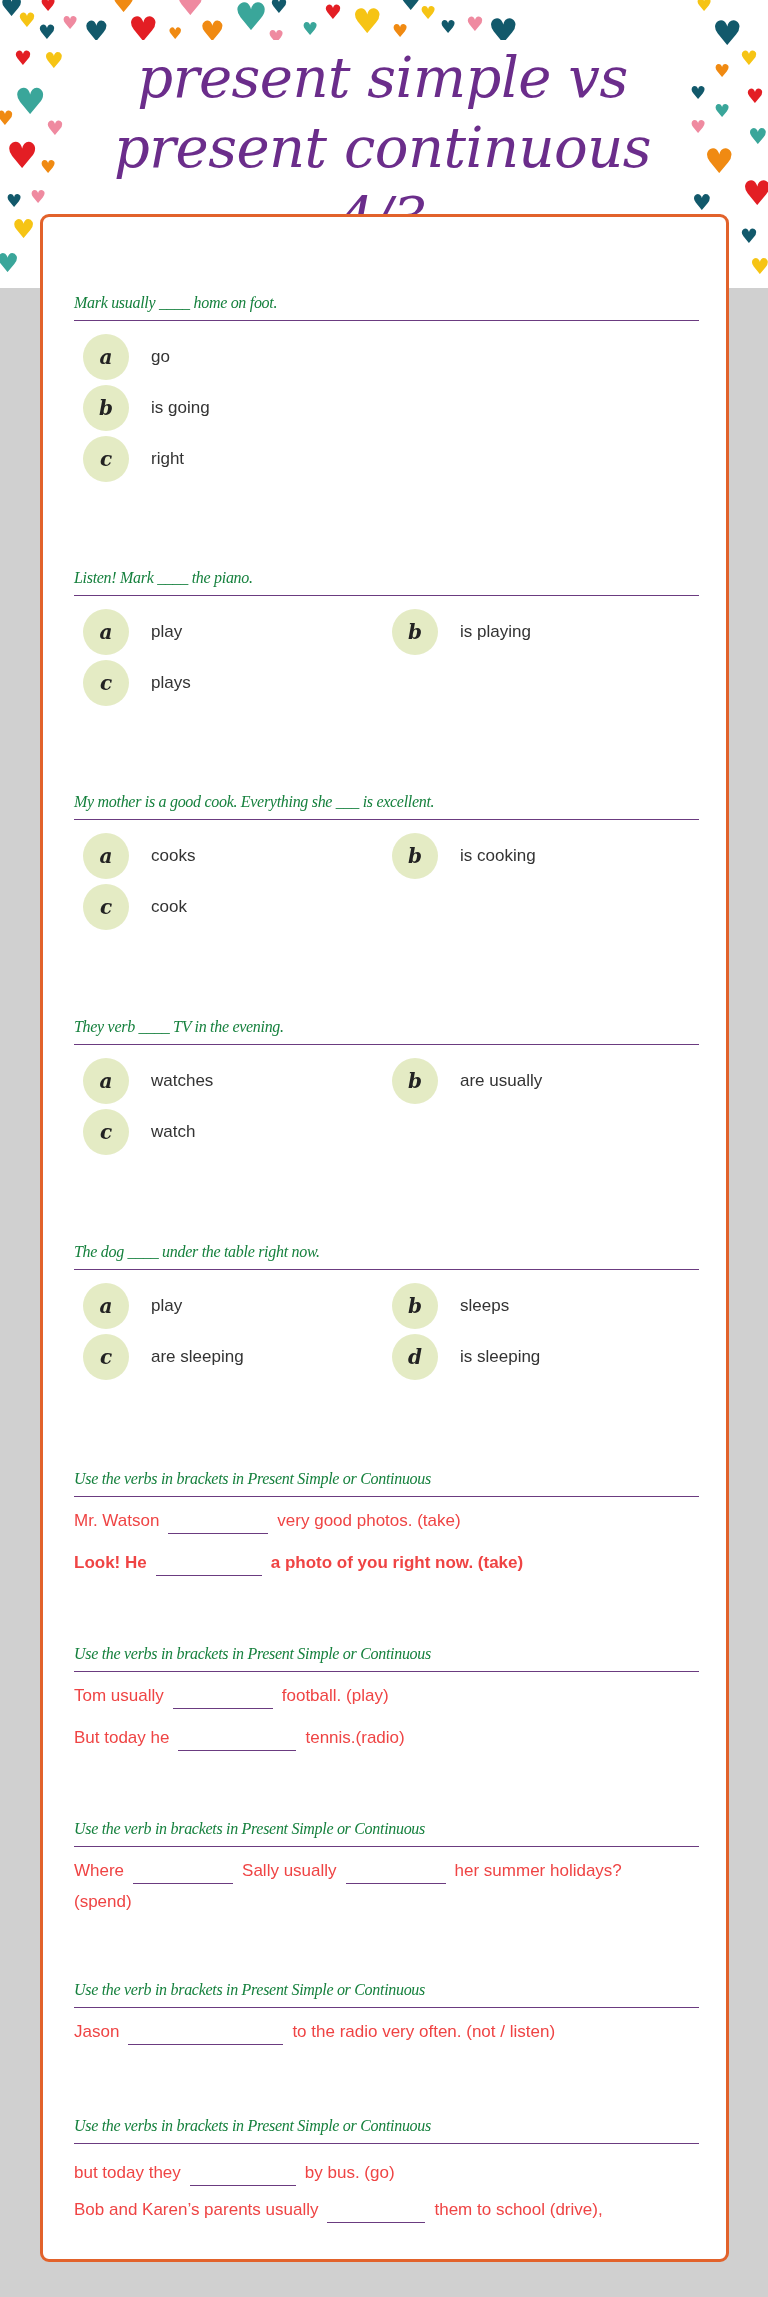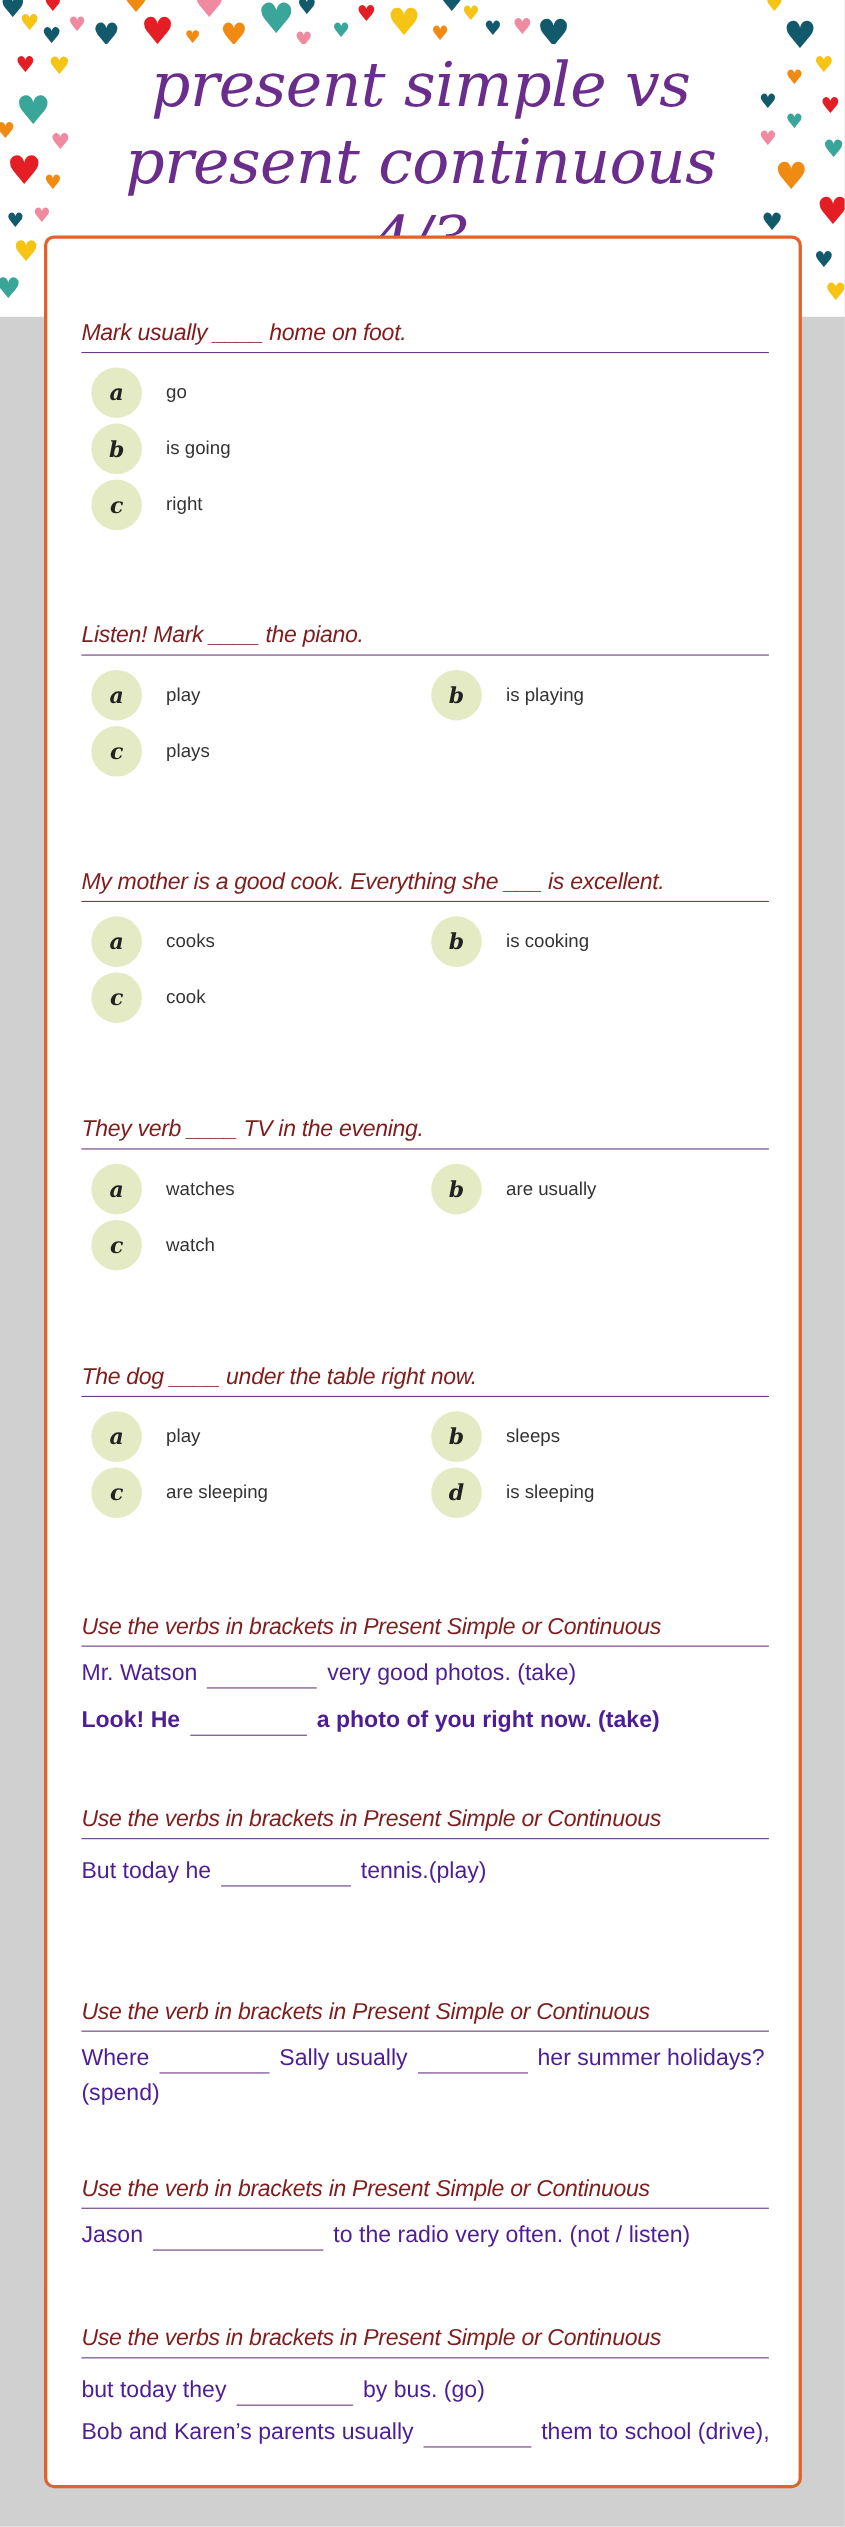--- a/index.html
+++ b/index.html
@@ -35,24 +35,24 @@
   .card {
     position: absolute; left: 40px; top: 214px; width: 689px; height: 2048px;
     background: #ffffff;
     border: 3px solid #e2622b;
     border-radius: 9px;
   }
   .q {
     position: absolute; left: 31px; width: 625px;
   }
   .q-title {
-    font-family: Liberation Sans, sans-serif;
+    font-family: Liberation Serif, serif;
     font-style: italic;
-    color: #7f1d1d;
-    font-size: 21px;
+    color: #15803d;
+    font-size: 16px;
     height: 36px;
     line-height: 36px;
     border-bottom: 1.5px solid #6b3b80;
     white-space: nowrap;
     letter-spacing: -0.3px;
   }
   .options { position: relative; }
   .opt {
     position: absolute; height: 48px; display: flex; align-items: center;
   }
@@ -66,21 +66,21 @@
     font-size: 20px;
     color: #222;
     margin-left: 9px;
   }
   .opt-text {
     margin-left: 22px;
     font-size: 17px;
     color: #333333;
   }
   .fill-line {
-    font-size: 21px; color: #4c1d95;
+    font-size: 17px; color: #ef4444;
     line-height: 20px;
     margin-top: 14px;
     white-space: nowrap;
   }
   .blank {
     display: inline-block;
     border-bottom: 1.2px solid #6b3b80;
     height: 22px;
     vertical-align: -8px;
     margin: 0 9px;
@@ -252,22 +252,25 @@
     <div class="fill-line">
       <span>Mr. Watson</span><span class="blank" style="width:100px;"></span><span>very good photos. (take)</span>
     </div>
     <div class="fill-line" style="margin-top:19px;font-weight:bold;">
       <span>Look! He</span><span class="blank" style="width:106px;"></span><span>a photo of you right now. (take)</span>
     </div>
   </div>
 
   <div class="q" style="top:1419px;">
     <div class="q-title">Use the verbs in brackets in Present Simple or Continuous</div>
+    <div class="fill-line">
+      <span>Tom usually</span><span class="blank" style="width:100px;"></span><span>football. (play)</span>
+    </div>
     <div class="fill-line" style="margin-top:19px;">
-      <span>But today he</span><span class="blank" style="width:118px;"></span><span>tennis.(play)</span>
+      <span>But today he</span><span class="blank" style="width:118px;"></span><span>tennis.(radio)</span>
     </div>
   </div>
 
   <div class="q" style="top:1594px;">
     <div class="q-title">Use the verb in brackets in Present Simple or Continuous</div>
     <div class="fill-line">
       <span>Where</span><span class="blank" style="width:100px;"></span><span>Sally usually</span><span class="blank" style="width:100px;"></span><span>her summer holidays?</span>
     </div>
     <div class="fill-line" style="margin-top:8px;">
       <span>(spend)</span>

